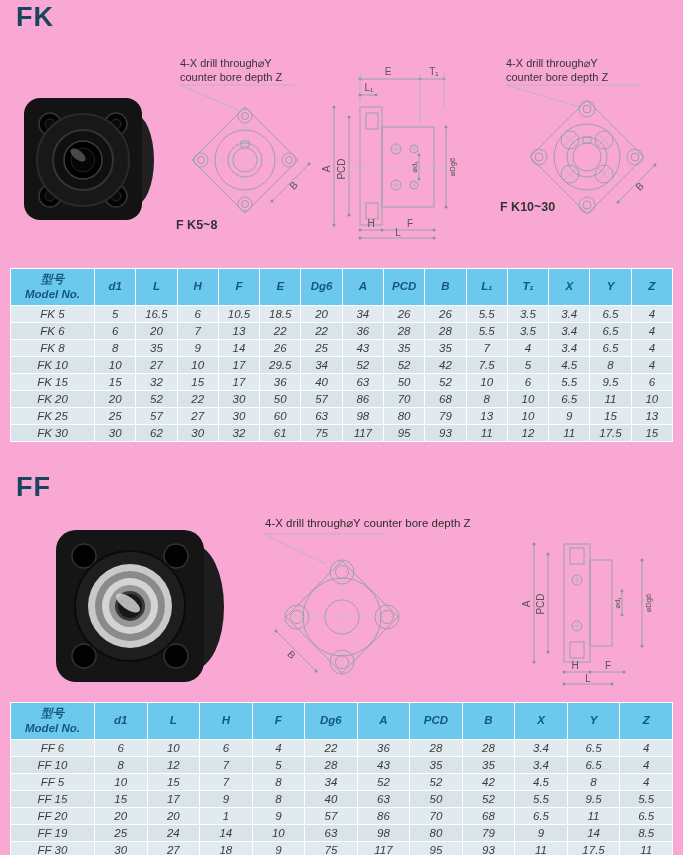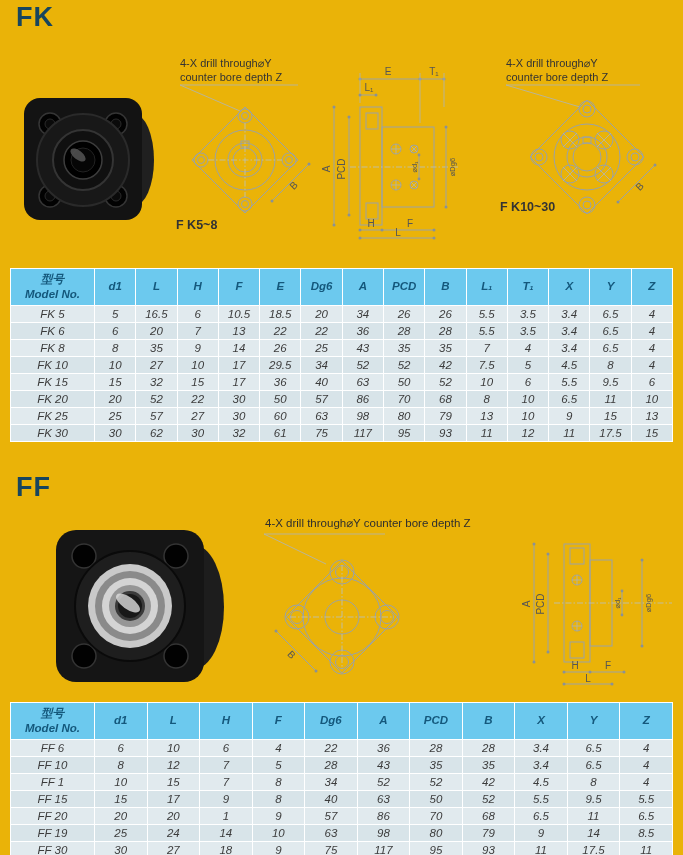--- a/index.html
+++ b/index.html
@@ -1,19 +1,19 @@
 <!DOCTYPE html>
 <html><head>
 <meta charset="utf-8">
 <style>
   * { margin:0; padding:0; box-sizing:border-box; }
   html,body { background:#ffffff; }
   .page {
     position:relative; width:683px; height:855px; overflow:hidden;
-    background:#eab308; font-family:"Liberation Sans", sans-serif;
+    background:#f9a8d4; font-family:"Liberation Sans", sans-serif;
   }
   .section-title {
     position:absolute; left:16px; font-size:27px; font-weight:800;
     color:#17455e; letter-spacing:1px;
   }
   .unit-label {
     position:absolute; right:14px; font-size:12.5px; font-weight:700;
     color:#2b2b2b; text-align:right;margin-top:28px;
   }
   .note-float {
@@ -539,21 +539,21 @@
           <td>5</td>
           <td>28</td>
           <td>43</td>
           <td>35</td>
           <td>35</td>
           <td>3.4</td>
           <td>6.5</td>
           <td>4</td>
         </tr>
         <tr>
-          <td>FF 1</td>
+          <td>FF 5</td>
           <td>10</td>
           <td>15</td>
           <td>7</td>
           <td>8</td>
           <td>34</td>
           <td>52</td>
           <td>52</td>
           <td>42</td>
           <td>4.5</td>
           <td>8</td>

